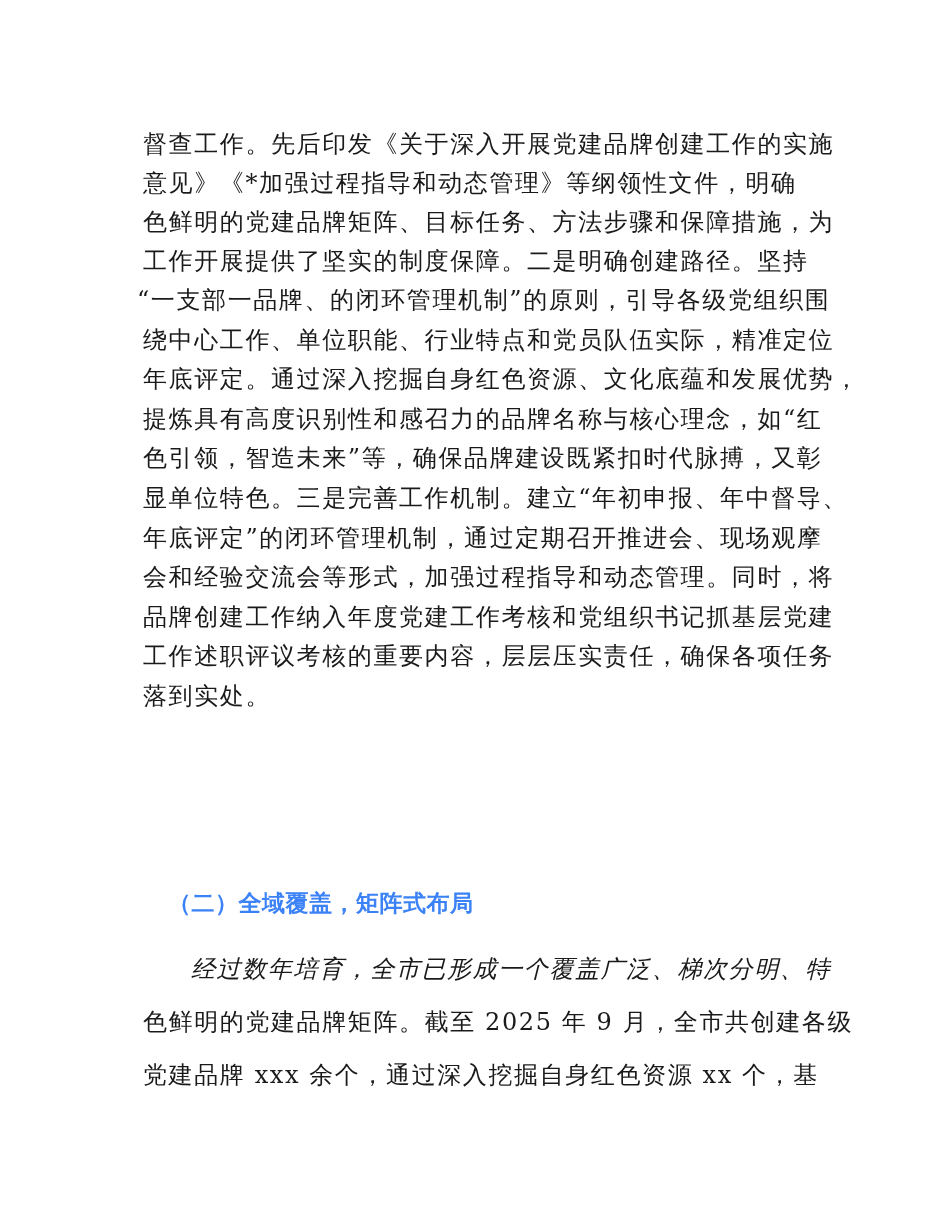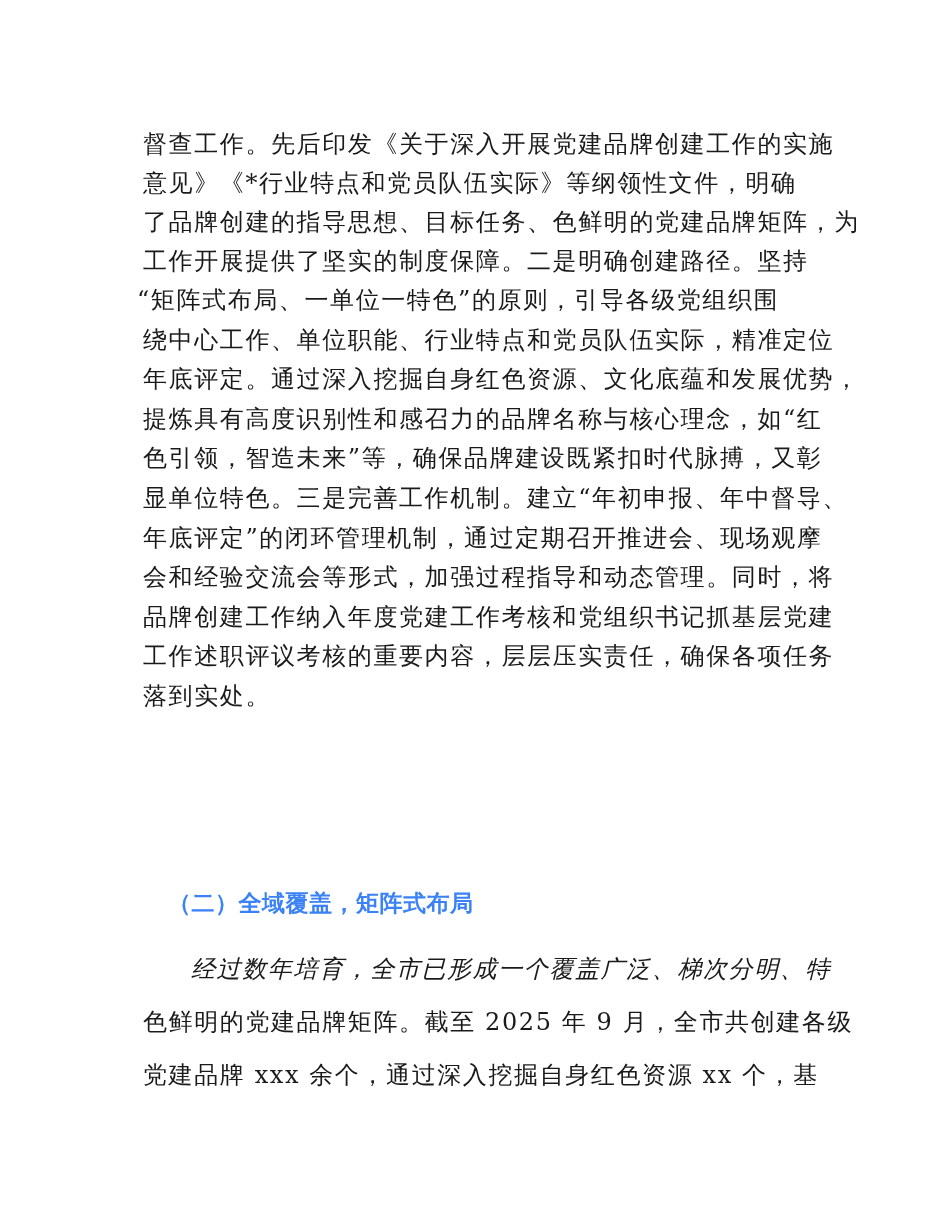--- a/index.html
+++ b/index.html
@@ -50,24 +50,24 @@
     color: #3b82f6;
   }
 </style>
 </head>
 <body>
 
 <div class="page">
 
   <div>
     <div class="line" style="top:129px">督查工作。先后印发《关于深入开展党建品牌创建工作的实施</div>
-    <div class="line" style="top:168px">意见》《*行业特点和党员队伍实际》等纲领性文件，明确</div>
-    <div class="line" style="top:207px">了品牌创建的指导思想、目标任务、色鲜明的党建品牌矩阵，为</div>
+    <div class="line" style="top:168px">意见》《*加强过程指导和动态管理》等纲领性文件，明确</div>
+    <div class="line" style="top:207px">色鲜明的党建品牌矩阵、目标任务、方法步骤和保障措施，为</div>
     <div class="line" style="top:246px">工作开展提供了坚实的制度保障。二是明确创建路径。坚持</div>
-    <div class="line" style="top:285px; left:137px">“矩阵式布局、一单位一特色”的原则，引导各级党组织围</div>
+    <div class="line" style="top:285px; left:137px">“一支部一品牌、的闭环管理机制”的原则，引导各级党组织围</div>
     <div class="line" style="top:325px">绕中心工作、单位职能、行业特点和党员队伍实际，精准定位</div>
     <div class="line" style="top:364px">年底评定。通过深入挖掘自身红色资源、文化底蕴和发展优势，</div>
     <div class="line" style="top:404px">提炼具有高度识别性和感召力的品牌名称与核心理念，如“红</div>
     <div class="line" style="top:443px">色引领，智造未来”等，确保品牌建设既紧扣时代脉搏，又彰</div>
     <div class="line" style="top:483px">显单位特色。三是完善工作机制。建立“年初申报、年中督导、</div>
     <div class="line" style="top:523px">年底评定”的闭环管理机制，通过定期召开推进会、现场观摩</div>
     <div class="line" style="top:562px">会和经验交流会等形式，加强过程指导和动态管理。同时，将</div>
     <div class="line" style="top:602px">品牌创建工作纳入年度党建工作考核和党组织书记抓基层党建</div>
     <div class="line" style="top:641px">工作述职评议考核的重要内容，层层压实责任，确保各项任务</div>
     <div class="line" style="top:681px">落到实处。</div>

